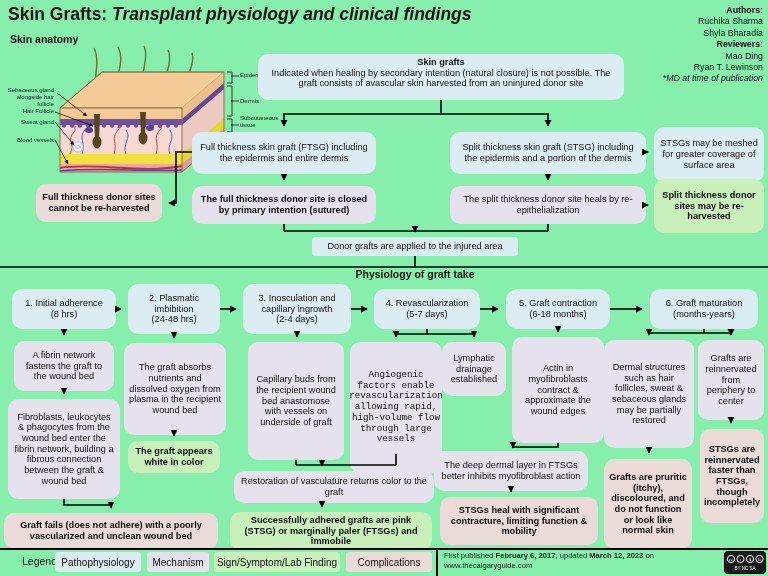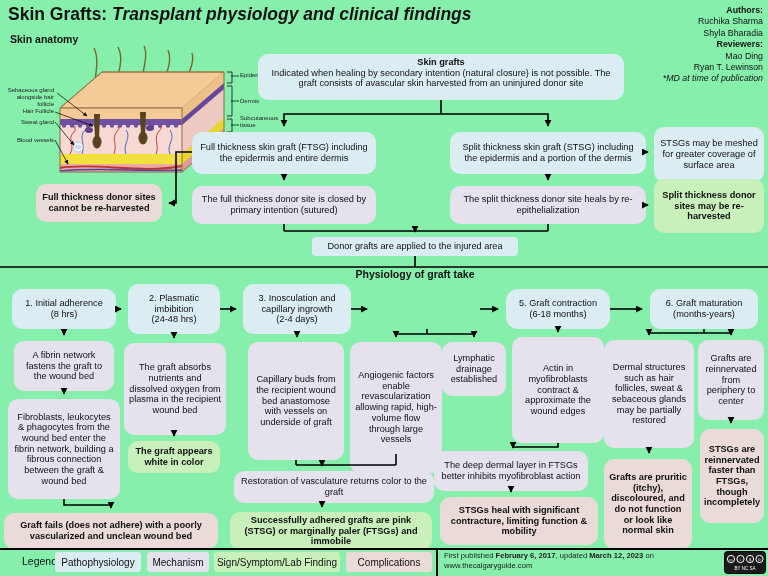--- a/index.html
+++ b/index.html
@@ -143,49 +143,51 @@
 
   <div class="node patho" style="left:258px;top:54px;width:366px;height:46px;display:block;padding-top:3px;">
     <div class="boxtitle">Skin grafts</div>
     <div>Indicated when healing by secondary intention (natural closure) is not possible. The graft consists of avascular skin harvested from an uninjured donor site</div>
   </div>
 
   <div class="node patho" style="left:192px;top:132px;width:184px;height:42px;">Full thickness skin graft (FTSG) including the epidermis and entire dermis</div>
   <div class="node patho" style="left:450px;top:132px;width:196px;height:42px;">Split thickness skin graft (STSG) including the epidermis and a portion of the dermis</div>
   <div class="node patho" style="left:654px;top:127px;width:110px;height:55px;">STSGs may be meshed for greater coverage of surface area</div>
   <div class="node comp" style="left:36px;top:184px;width:126px;height:38px;">Full thickness donor sites cannot be re-harvested</div>
-  <div class="node mech" style="left:192px;top:186px;width:184px;height:38px;">The full thickness donor site is closed by primary intention (sutured)</div>
+  <div class="node mech" style="left:192px;top:186px;width:184px;height:38px;font-weight:bold;">The full thickness donor site is closed by primary intention (sutured)</div>
   <div class="node mech" style="left:450px;top:186px;width:196px;height:38px;">The split thickness donor site heals by re-epithelialization</div>
   <div class="node find" style="left:654px;top:179px;width:110px;height:54px;">Split thickness donor sites may be re-harvested</div>
   <div class="node patho" style="left:312px;top:237px;width:206px;height:19px;border-radius:4px;">Donor grafts are applied to the injured area</div>
 
   <div class="sectiontitle">Physiology of graft take</div>
 
   <div class="node patho pre" style="left:12px;top:289px;width:104px;height:40px;">1. Initial adherence
 (8 hrs)</div>
   <div class="node patho pre" style="left:128px;top:284px;width:92px;height:50px;">2. Plasmatic
 imbibition
 (24-48 hrs)</div>
   <div class="node patho pre" style="left:243px;top:284px;width:108px;height:50px;">3. Inosculation and
 capillary ingrowth
 (2-4 days)</div>
+  <div class="node patho pre" style="left:374px;top:289px;width:106px;height:40px;">4. Revascularization
+(5-7 days)</div>
   <div class="node patho pre" style="left:506px;top:289px;width:104px;height:40px;border-radius:12px;">5. Graft contraction
 (6-18 months)</div>
   <div class="node patho pre" style="left:650px;top:289px;width:108px;height:40px;">6. Graft maturation
 (months-years)</div>
 
   <div class="node mech" style="left:14px;top:341px;width:100px;height:50px;">A fibrin network fastens the graft to the wound bed</div>
   <div class="node mech" style="left:8px;top:399px;width:112px;height:100px;">Fibroblasts, leukocytes &amp; phagocytes from the wound bed enter the fibrin network, building a fibrous connection between the graft &amp; wound bed</div>
   <div class="node comp" style="left:4px;top:513px;width:214px;height:36px;">Graft fails (does not adhere) with a poorly vascularized and unclean wound bed</div>
 
   <div class="node mech" style="left:124px;top:343px;width:102px;height:92px;">The graft absorbs nutrients and dissolved oxygen from plasma in the recipient wound bed</div>
   <div class="node find" style="left:128px;top:441px;width:92px;height:32px;">The graft appears white in color</div>
 
   <div class="node mech" style="left:248px;top:342px;width:96px;height:118px;">Capillary buds from the recipient wound bed anastomose with vessels on underside of graft</div>
-  <div class="node mech" style="left:350px;top:342px;width:92px;height:131px;">Angiogenic factors enable revascularization allowing rapid, high-volume flow through large vessels</div>
+  <div class="node mech" style="left:350px;top:342px;width:92px;height:131px;font-family:Liberation Mono, monospace;">Angiogenic factors enable revascularization allowing rapid, high-volume flow through large vessels</div>
   <div class="node mech" style="left:442px;top:342px;width:64px;height:54px;">Lymphatic drainage established</div>
   <div class="node mech" style="left:234px;top:471px;width:200px;height:32px;">Restoration of vasculature returns color to the graft</div>
   <div class="node mech" style="left:512px;top:337px;width:92px;height:106px;">Actin in myofibroblasts contract &amp; approximate the wound edges</div>
 
   <div class="node find" style="left:230px;top:512px;width:202px;height:38px;">Successfully adhered grafts are pink (STSG) or marginally paler (FTSGs) and immobile</div>
   <div class="node mech" style="left:434px;top:451px;width:154px;height:40px;">The deep dermal layer in FTSGs better inhibits myofibroblast action</div>
   <div class="node comp" style="left:440px;top:497px;width:158px;height:48px;">STSGs heal with significant contracture, limiting function &amp; mobility</div>
 
   <div class="node mech" style="left:604px;top:340px;width:90px;height:108px;">Dermal structures such as hair follicles, sweat &amp; sebaceous glands may be partially restored</div>
   <div class="node comp" style="left:604px;top:459px;width:88px;height:90px;">Grafts are pruritic (itchy), discoloured, and do not function or look like normal skin</div>

